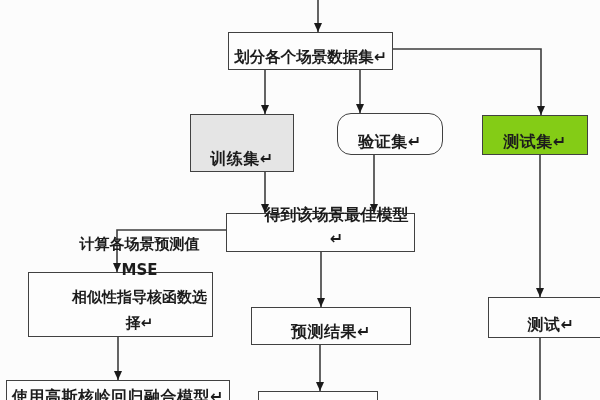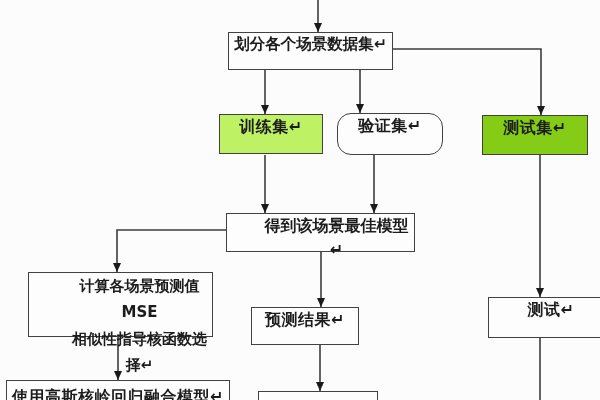--- a/index.html
+++ b/index.html
@@ -16,21 +16,21 @@
     left: 0; top: 0;
     width: 600px; height: 400px;
     z-index: 1;
   }
   .node {
     position: absolute;
     box-sizing: border-box;
     border: 1.5px solid #414141;
     background: #fdfdfd;
     display: flex;
-    align-items: flex-start;
+    align-items: flex-end;
     justify-content: center;
     text-align: center;
     font-weight: 700;
     font-size: 16px;
     line-height: 1.5;
     color: #1c1c1c;
     white-space: pre-line;
     z-index: 2;
     letter-spacing: 0.5px;
   }
@@ -63,24 +63,24 @@
       <polyline points="118,337 118,380" fill="none" stroke="#3d3d3d" stroke-width="1.6"></polyline>
       <polygon points="118,380 114,371 122,371" fill="#1a1a1a"></polygon>
       <polyline points="320,345 320,391" fill="none" stroke="#3d3d3d" stroke-width="1.6"></polyline>
       <polygon points="320,391 316,382 324,382" fill="#1a1a1a"></polygon>
       <polyline points="540,155 540,297" fill="none" stroke="#3d3d3d" stroke-width="1.6"></polyline>
       <polygon points="540,297 536,288 544,288" fill="#1a1a1a"></polygon>
       <polyline points="540,338 540,400" fill="none" stroke="#3d3d3d" stroke-width="1.6"></polyline>
     </svg>
   <div id="nodes-layer">
       <div class="node node-split-dataset" style="left: 228px; top: 32px; width: 165px; height: 38px; border-color: rgb(65, 65, 65); background: rgb(253, 253, 253);"><span>划分各个场景数据集↵</span></div>
-      <div class="node node-training-set" style="left: 219px; top: 114px; width: 104px; height: 40px; border-color: rgb(65, 65, 65); background: #bef264;"><span>训练集↵</span></div>
+      <div class="node node-training-set" style="left: 190px; top: 114px; width: 104px; height: 58px; border-color: rgb(65, 65, 65); background: #e5e5e5;"><span>训练集↵</span></div>
       <div class="node node-validation-set" style="left: 337px; top: 113px; width: 106px; height: 42px; border-color: rgb(65, 65, 65); background: rgb(253, 253, 253); border-radius: 14px;"><span>验证集↵</span></div>
       <div class="node node-test-set" style="left: 482px; top: 115px; width: 106px; height: 40px; border-color: rgb(65, 65, 65); background: #84cc16;"><span>测试集↵</span></div>
       <div class="node node-best-model" style="left: 226px; top: 213px; width: 189px; height: 39px; border-color: rgb(65, 65, 65); background: rgb(253, 253, 253);"><span>得到该场景最佳模型↵</span></div>
       <div class="node node-mse-kernel" style="left: 28px; top: 272px; width: 185px; height: 65px; border-color: rgb(65, 65, 65); background: rgb(253, 253, 253); padding-left: 38px;"><span>计算各场景预测值 MSE
 相似性指导核函数选择↵</span></div>
-      <div class="node node-prediction-result" style="left: 251px; top: 307px; width: 108px; height: 38px; border-color: rgb(65, 65, 65); background: rgb(253, 253, 253);"><span>预测结果↵</span></div>
+      <div class="node node-prediction-result" style="left: 251px; top: 307px; width: 160px; height: 38px; border-color: rgb(65, 65, 65); background: rgb(253, 253, 253);"><span>预测结果↵</span></div>
       <div class="node node-test" style="left: 488px; top: 297px; width: 126px; height: 41px; border-color: rgb(65, 65, 65); background: rgb(253, 253, 253);"><span>测试↵</span></div>
       <div class="node node-fusion-model" style="left: 6px; top: 380px; width: 224px; height: 50px; border-color: rgb(65, 65, 65); background: rgb(253, 253, 253);"><span>使用高斯核岭回归融合模型↵</span></div>
       <div class="node node-bottom-middle" style="left: 258px; top: 391px; width: 120px; height: 35px; border-color: rgb(65, 65, 65); background: rgb(253, 253, 253);"><span></span></div>
     </div>
 </div>
 
 </body></html>

